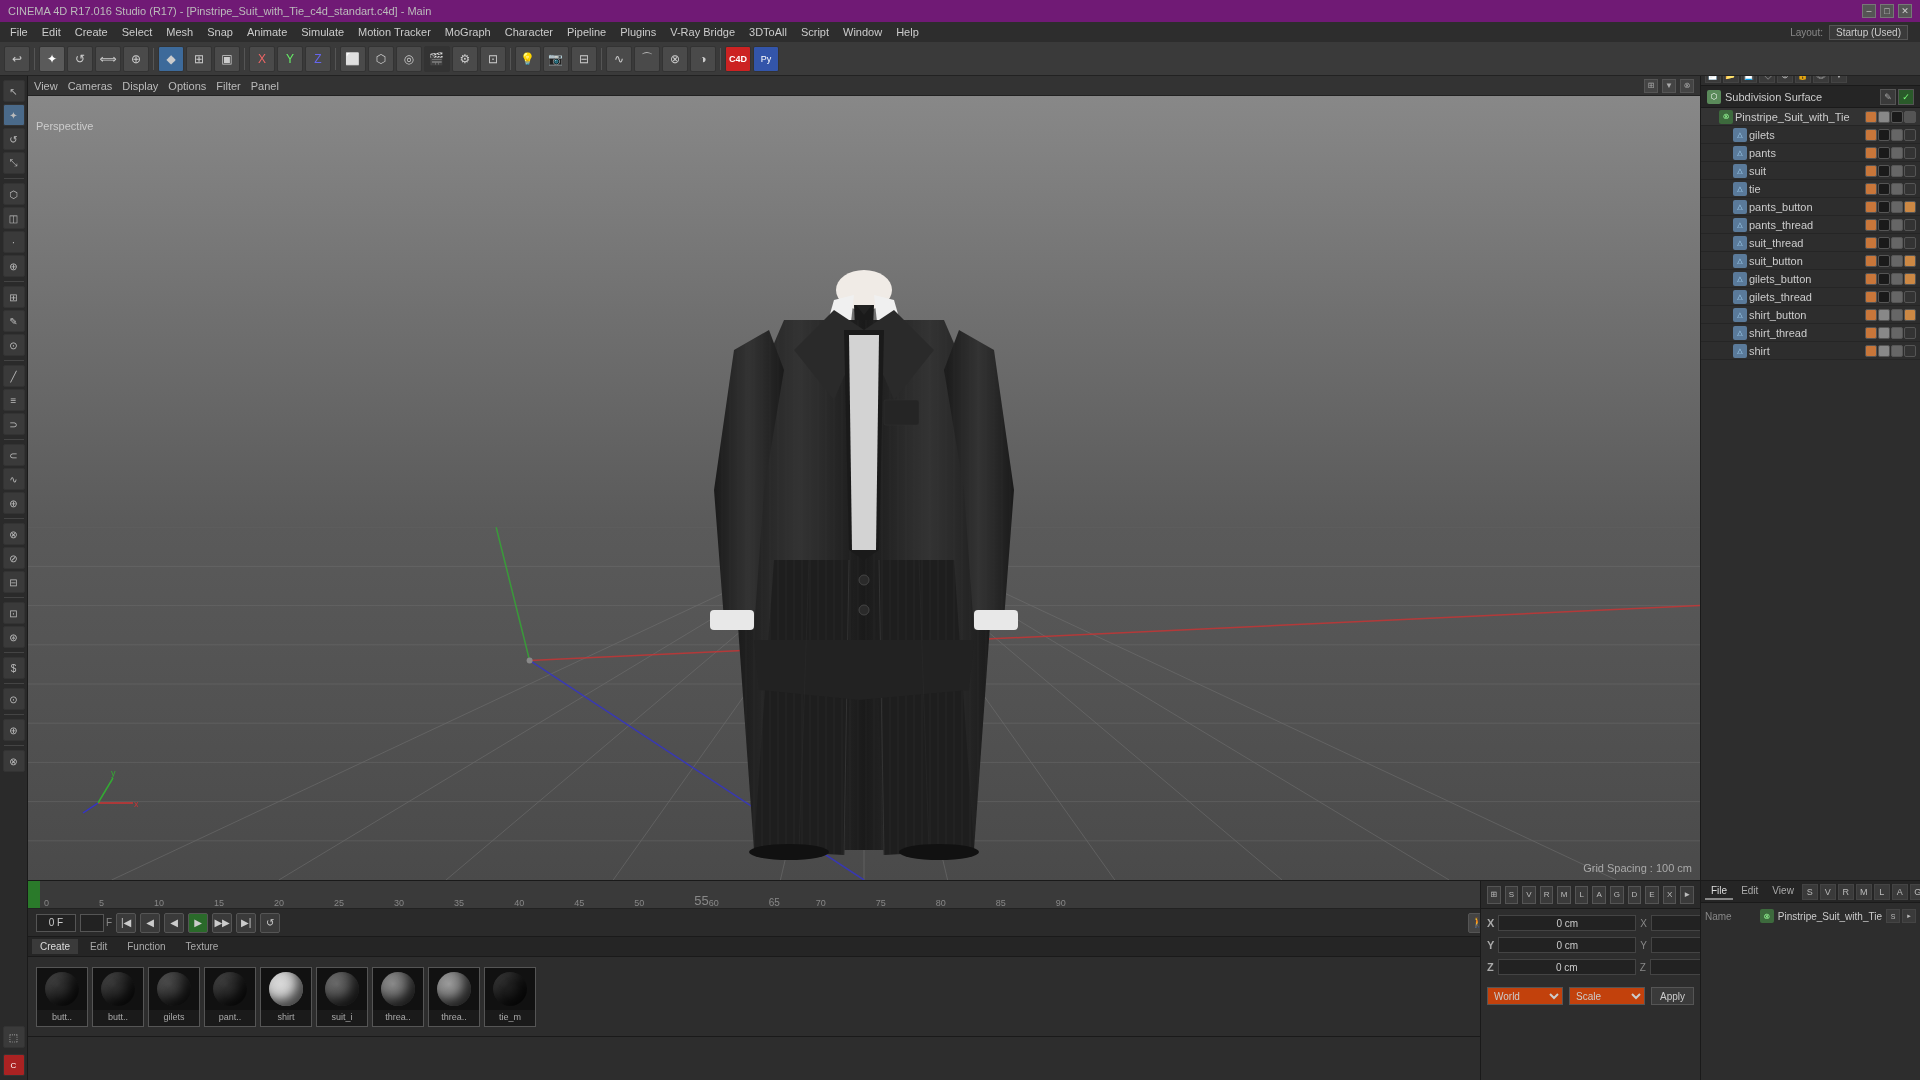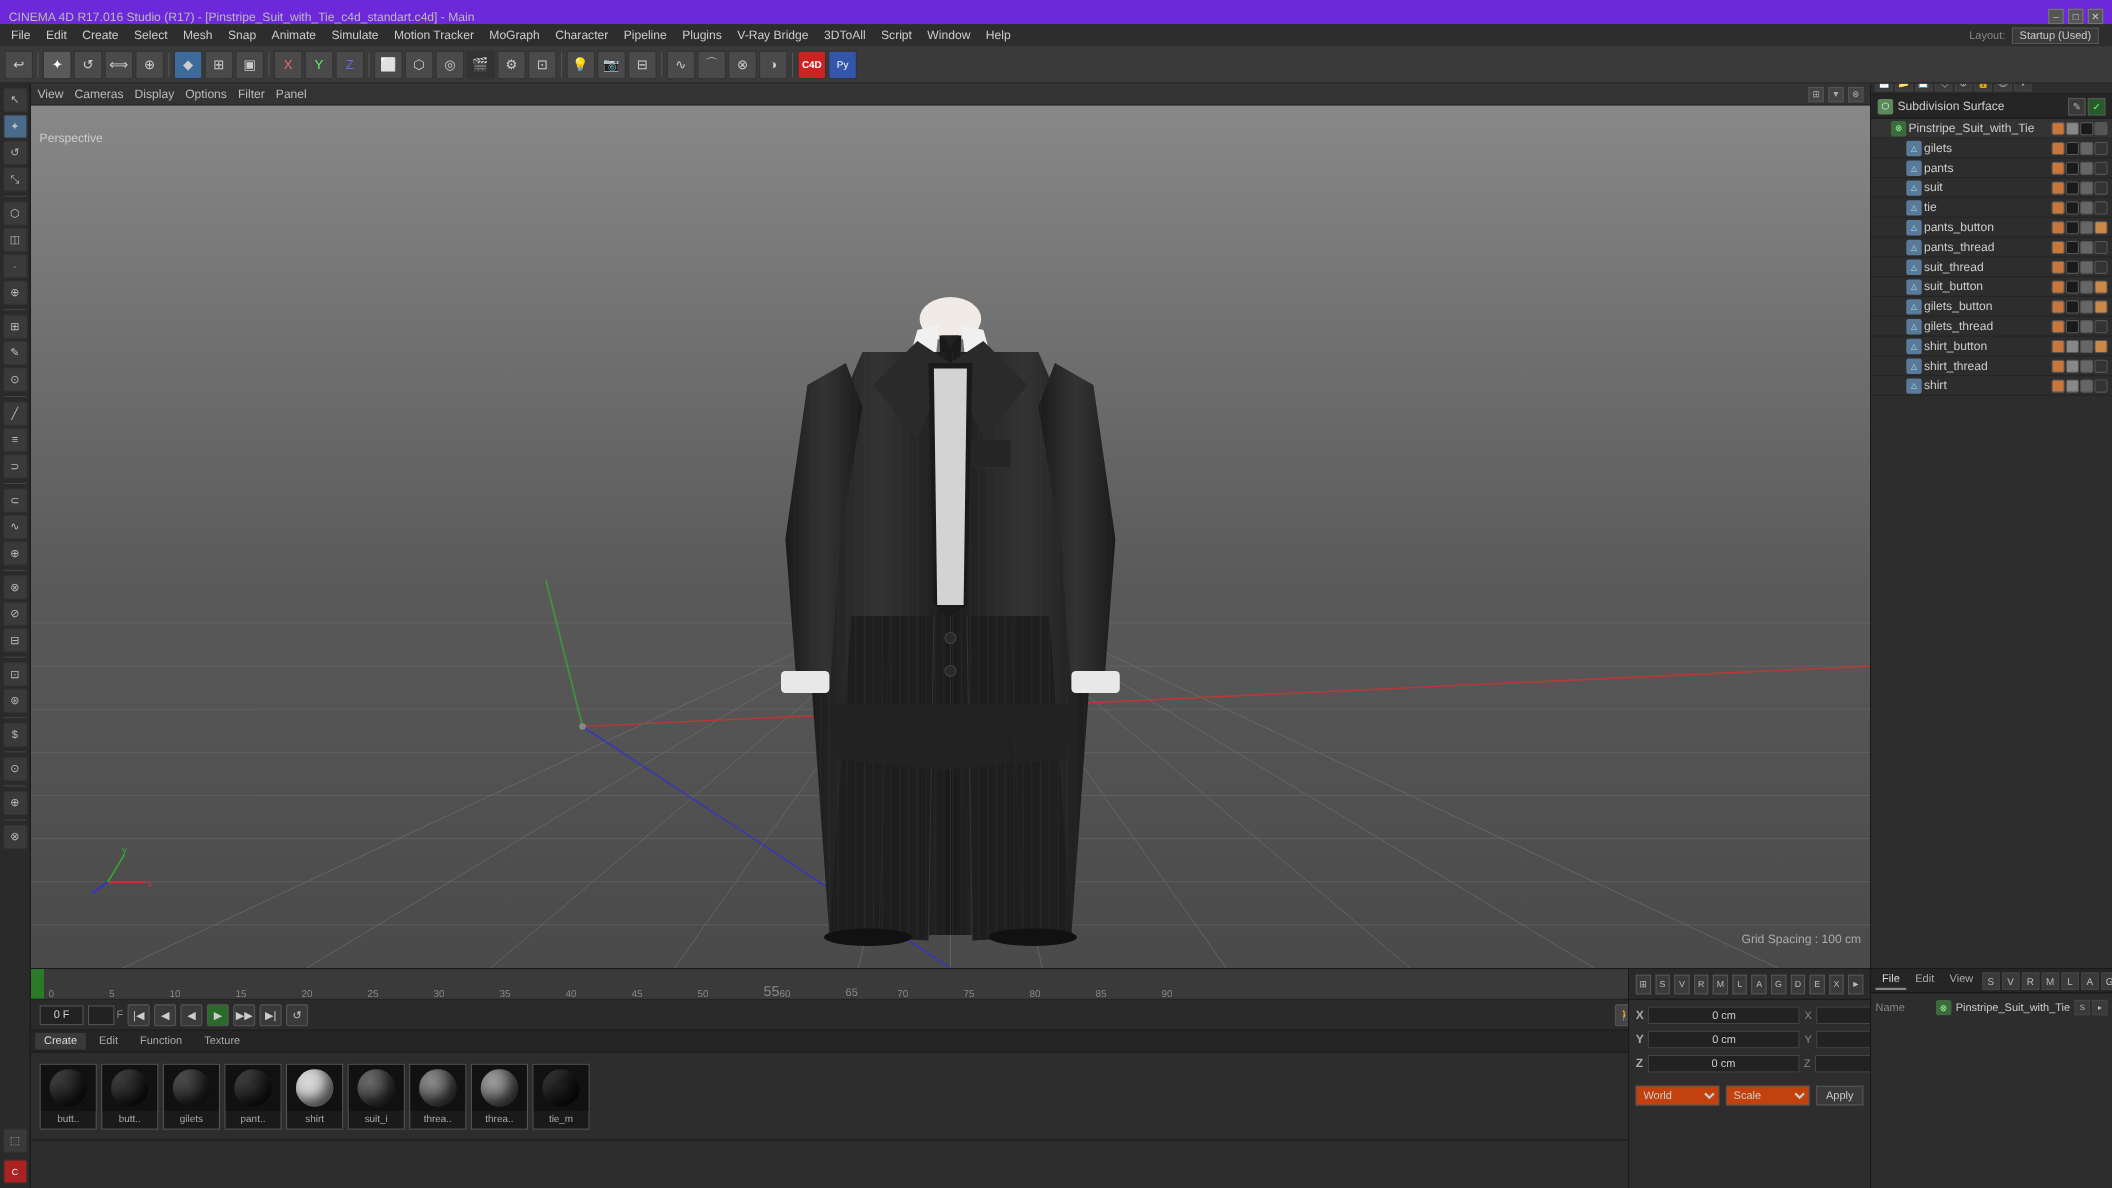--- a/index.html
+++ b/index.html
@@ -11,23 +11,23 @@
       font-size: 11px;
       color: #ccc;
       overflow: hidden;
       position: relative;
     }
 
     
     #title-bar {
       width: 100%;
       height: 22px;
-      background: #6d28d9;
-      display: flex;
-      align-items: flex-end;
+      background: #701a75;
+      display: flex;
+      align-items: center;
       justify-content: space-between;
       padding: 0 8px;
       position: absolute;
       top: 0;
       left: 0;
       z-index: 100;
     }
     #title-bar .title-text {
       color: #bbb;
       font-size: 11px;
@@ -182,21 +182,21 @@
       left: 0;
       right: 0;
       bottom: 0;
       background: #6b6b6b;
       overflow: hidden;
     }
 
     
     #grid-spacing {
       position: absolute;
-      bottom: 20px;
+      bottom: 6px;
       right: 8px;
       font-size: 11px;
       color: #aaa;
     }
 
     
     #right-panel {
       position: absolute;
       top: 42px;
       right: 0;

